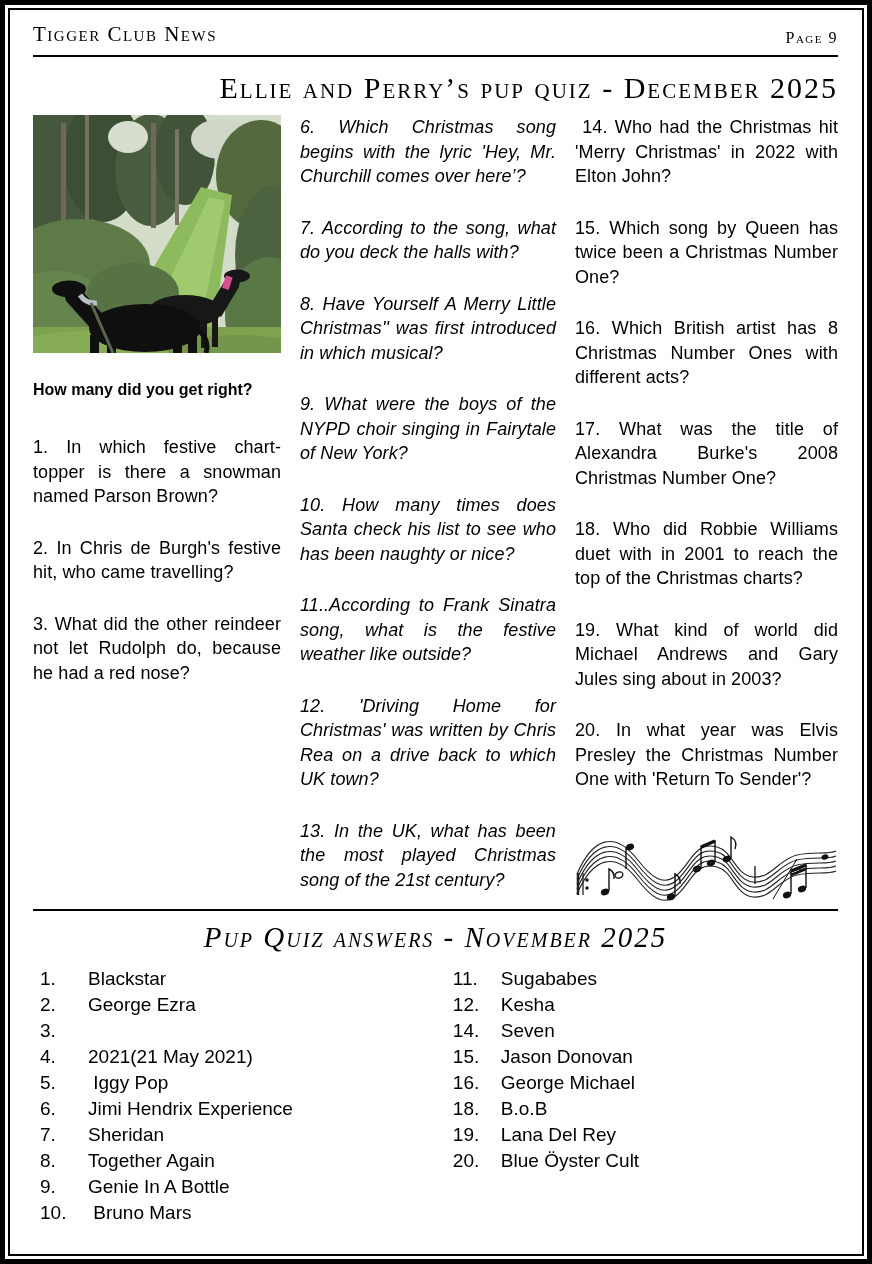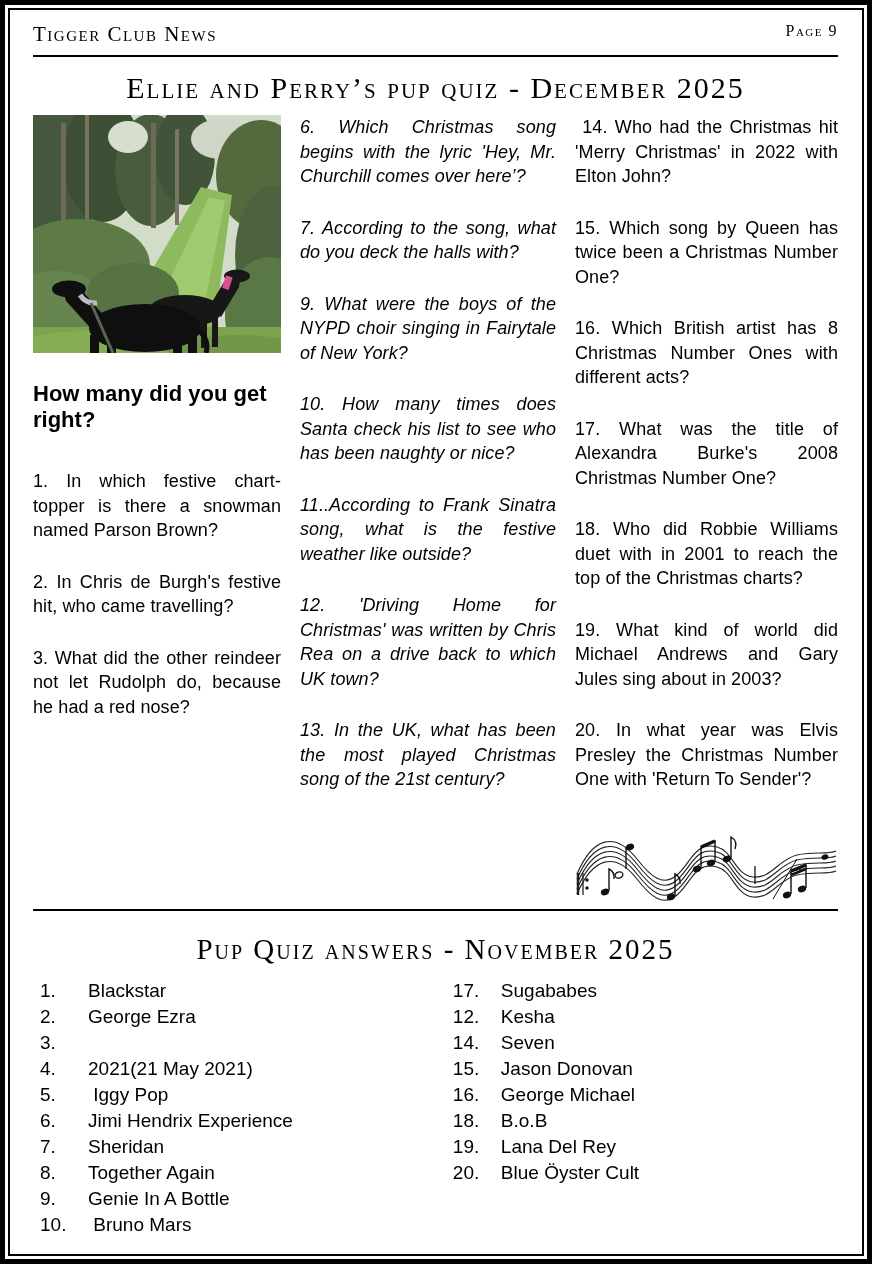--- a/index.html
+++ b/index.html
@@ -8,50 +8,51 @@
     width:872px; height:1264px; background:#fff;
     border:5px solid #000; padding:3px;
     font-family:"Liberation Sans", sans-serif; color:#000;
     margin:0 auto;
   }
   .inner {
     border:2px solid #000; width:100%; height:100%;
     padding:12px 24px 0 23px; overflow:hidden; background:#fff;
   }
   
-  .masthead { display:flex; justify-content:space-between; align-items:flex-start; }
+  .masthead { display:flex; justify-content:space-between; align-items:flex-end; }
   .smallcaps {
     font-family:"Liberation Serif", serif;
     font-variant:small-caps; letter-spacing:1.5px; font-weight:400;
   }
   .news-title { font-size:21px; }
   .page-num  { font-size:16px; }
   .rule { border:none; border-top:2px solid #000; margin-top:8px; }
   
   .quiz-title {
-    text-align:center; font-size:30px; letter-spacing:2px;
+    text-align:right; font-size:30px; letter-spacing:2px;
     margin:14px 0 10px 0;
   }
   
   .columns { display:flex; justify-content:space-between; height:792px; overflow:hidden; }
   .col1 { width:248px; }
   .col2 { width:256px;font-style:italic; }
   .col3 { width:263px; }
   .photo-wrap { width:248px; height:238px; margin-bottom:28px; }
   .q {
     font-size:18px; line-height:24.5px; text-align:justify;
     margin-bottom:27px; letter-spacing:0.1px;
   }
-  .subhead { font-size:22px; font-weight:bold; margin-bottom:36px; }
+  .subhead { font-size:16px; font-weight:bold; margin-bottom:36px; }
   .music-wrap { margin-top:6px; }
   
   .divider { border:none; border-top:2px solid #000; margin-top:2px; }
   .answers-title {
     text-align:center; font-size:29px; letter-spacing:2px;
-    margin:22px 0 12px 0;
+    margin:10px 0 12px 0;
+    font-style:italic;
   }
   .answers-grid { display:flex; padding-left:7px; }
   .ans-col { display:flex; flex-direction:column; }
   .ans-col-left  { width:418px; }
   .ans-col-right { width:390px; }
   .ans-row { display:flex; font-size:19px; line-height:26px; }
   .ans-num  { width:48px; flex:none; }
   .ans-text { }
 </style>
 </head>
@@ -124,20 +125,21 @@
         </div>
         <div class="subhead">How many did you get right?</div>
         <p class="q">1. In which festive chart-topper is there a snowman named Parson Brown?</p>
         <p class="q">2. In Chris de Burgh's festive hit, who came travelling?</p>
         <p class="q">3. What did the other reindeer not let Rudolph do, because he had a red nose?</p>
       </div>
 
       <div class="col2">
         <p class="q">6. Which Christmas song begins with the lyric 'Hey, Mr. Churchill comes over here’?</p>
         <p class="q">7. According to the song, what do you deck the halls with?</p>
+        <p class="q">8. Have Yourself A Merry Little Christmas'' was first introduced in which musical?</p>
         <p class="q">9. What were the boys of the NYPD choir singing in Fairytale of New York?</p>
         <p class="q">10. How many times does Santa check his list to see who has been naughty or nice?</p>
         <p class="q">11..According to Frank Sinatra song, what is the festive weather like outside?</p>
         <p class="q">12. 'Driving Home for Christmas' was written by Chris Rea on a drive back to which UK town?</p>
         <p class="q">13. In the UK, what has been the most played Christmas song of the 21st century?</p>
       </div>
 
       <div class="col3">
         <p class="q">&nbsp;14. Who had the Christmas hit 'Merry Christmas' in 2022 with Elton John?</p>
         <p class="q">15. Which song by Queen has twice been a Christmas Number One?</p>
@@ -228,21 +230,21 @@
             <span class="ans-num">9.</span>
             <span class="ans-text">Genie In A Bottle</span>
           </div>
         <div class="ans-row">
             <span class="ans-num">10.</span>
             <span class="ans-text">&nbsp;Bruno Mars</span>
           </div>
       </div>
       <div class="ans-col ans-col-right">
         <div class="ans-row">
-            <span class="ans-num">17.</span>
+            <span class="ans-num">11.</span>
             <span class="ans-text">Sugababes</span>
           </div>
         <div class="ans-row">
             <span class="ans-num">12.</span>
             <span class="ans-text">Kesha</span>
           </div>
         <div class="ans-row">
             <span class="ans-num">14.</span>
             <span class="ans-text">Seven</span>
           </div>

